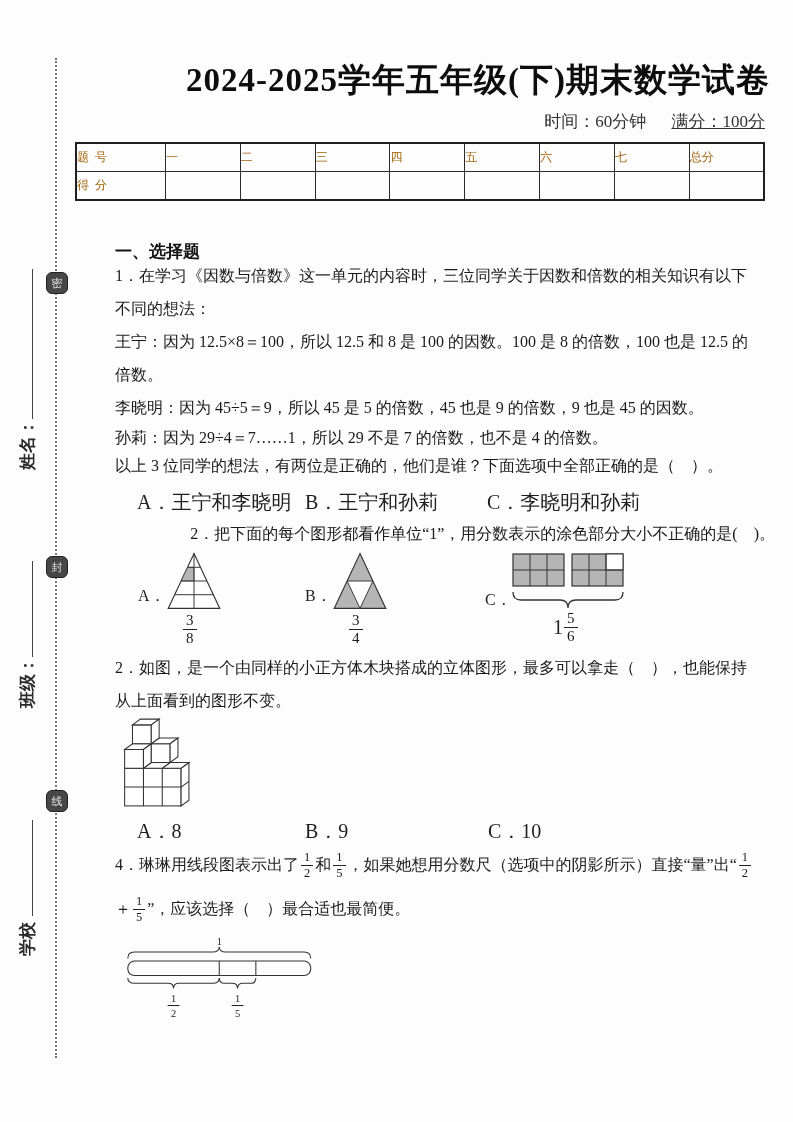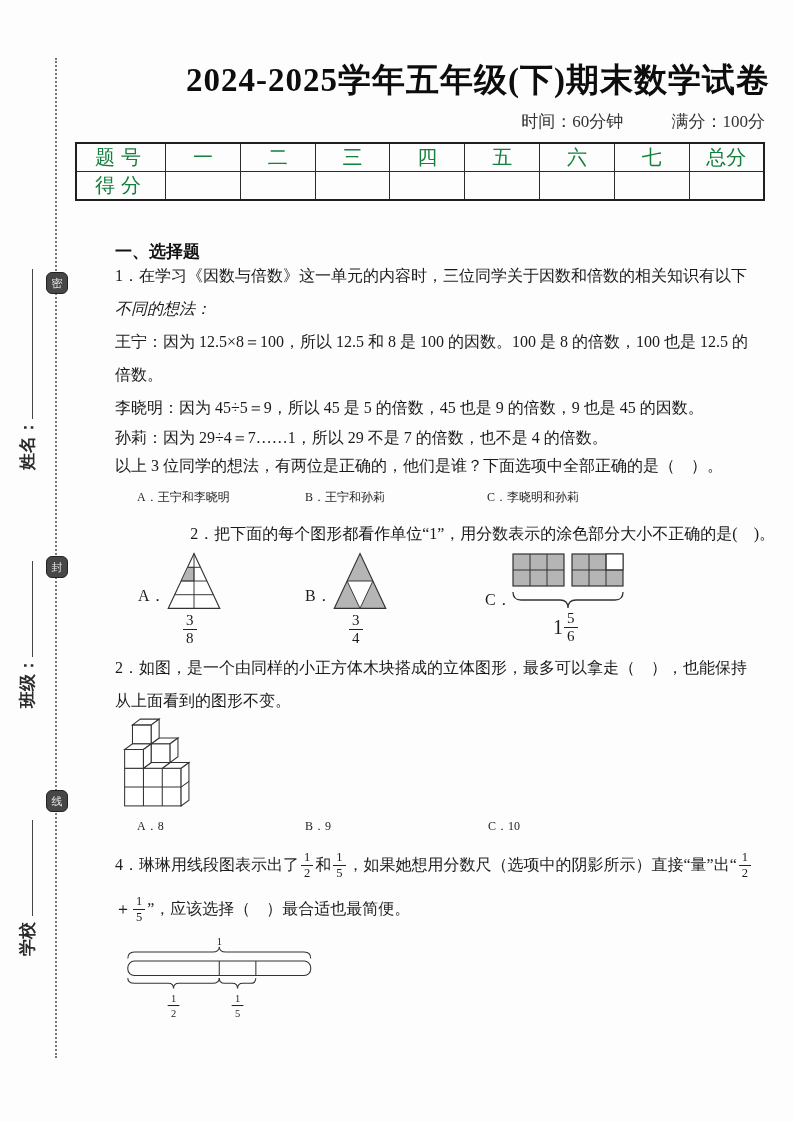--- a/index.html
+++ b/index.html
@@ -13,33 +13,33 @@
               background:#474747;border:1px solid #222;color:#e6e6e6;font-size:11px;
               line-height:20px;text-align:center;}
   .seal-field{position:absolute;left:16px;transform:rotate(-90deg);transform-origin:0 0;
               white-space:nowrap;font-size:17px;font-weight:700;color:#2a2a2a;}
   .seal-rule{display:inline-block;border-bottom:1.5px solid #444;height:3px;}
 
   
   .title{position:absolute;top:58px;left:70px;width:700px;text-align:right;
          font-size:33px;font-weight:700;letter-spacing:1px;color:#0d0d0d;}
   .meta{position:absolute;top:110px;right:28px;font-size:17px;color:#333;}
-  .meta .gap{margin-left:44px;}
+  .meta .gap{margin-left:21px;text-decoration:underline;}
 
   
   .score-table{position:absolute;left:75px;top:142px;width:690px;border-collapse:collapse;
                border:2px solid #1f1f1f;table-layout:fixed;}
-  .score-table td{border:1.5px solid #2b2b2b;height:27px;text-align:center;
-                  font-size:20px;color:#15803d;padding:0;}
+  .score-table td{border:1.5px solid #2b2b2b;height:27px;text-align:left;
+                  font-size:12px;color:#a16207;padding:0;}
   .score-table td.first{width:88px;letter-spacing:6px;}
 
   
   .qline{position:absolute;left:115px;width:660px;font-size:16px;white-space:nowrap;color:#1a1a1a;}
   .heading{position:absolute;left:115px;font-size:17px;font-weight:700;color:#111;}
-  .opt-row{position:absolute;left:115px;width:660px;height:26px;font-size:12px;}
+  .opt-row{position:absolute;left:115px;width:660px;height:26px;font-size:20px;}
   .opt-row .opt{position:absolute;top:0;white-space:nowrap;}
   .oA{left:22px;} .oB{left:190px;} .oC{left:372px;}
 
   
   .frac{display:inline-block;text-align:center;vertical-align:-9px;font-size:12.5px;
         line-height:1.15;margin:0 2px;color:#1a1a1a;}
   .frac .fn{display:block;border-bottom:1.2px solid #222;padding:0 3px;}
   .frac .fd{display:block;padding:0 3px;}
   .frac.big{font-size:15px;vertical-align:middle;}
   .mixed{display:inline-flex;align-items:center;font-size:15px;}
@@ -106,21 +106,21 @@
       <td></td>
       <td></td>
       <td></td>
     </tr>
   </tbody>
     </table>
 
   <div class="heading" style="top:240px;">一、选择题</div>
 
   <div class="qline" style="top:266px;">1．在学习《因数与倍数》这一单元的内容时，三位同学关于因数和倍数的相关知识有以下</div>
-  <div class="qline" style="top:299px;font-style:italic;">不同的想法：</div>
+  <div class="qline" style="top:299px;">不同的想法：</div>
   <div class="qline" style="top:332px;">王宁：因为 12.5×8＝100，所以 12.5 和 8 是 100 的因数。100 是 8 的倍数，100 也是 12.5 的</div>
   <div class="qline" style="top:365px;">倍数。</div>
   <div class="qline" style="top:398px;">李晓明：因为 45÷5＝9，所以 45 是 5 的倍数，45 也是 9 的倍数，9 也是 45 的因数。</div>
   <div class="qline" style="top:428px;">孙莉：因为 29÷4＝7……1，所以 29 不是 7 的倍数，也不是 4 的倍数。</div>
   <div class="qline" style="top:456px;">以上 3 位同学的想法，有两位是正确的，他们是谁？下面选项中全部正确的是（　）。</div>
   <div class="opt-row" style="top:489px;">
     <span class="opt oA">A．王宁和李晓明</span>
     <span class="opt oB">B．王宁和孙莉</span>
     <span class="opt oC">C．李晓明和孙莉</span>
   </div>

